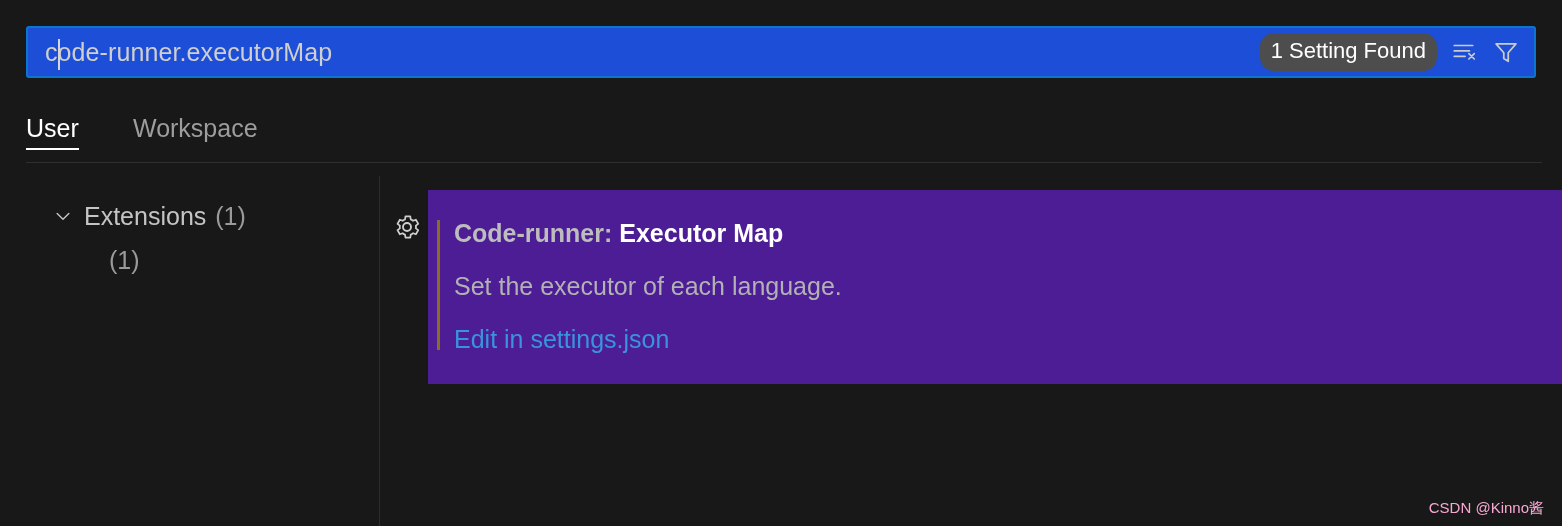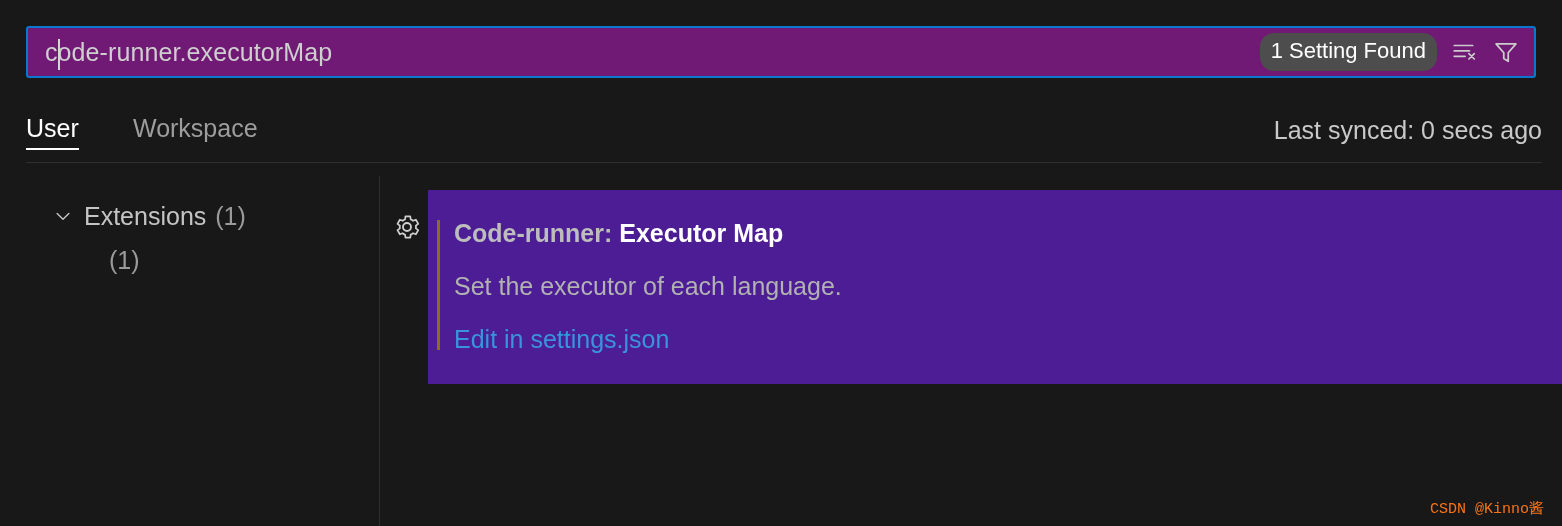--- a/index.html
+++ b/index.html
@@ -20,21 +20,21 @@
   
   .search-row {
     position: absolute;
     left: 26px;
     top: 26px;
     width: 1510px;
     height: 52px;
     box-sizing: border-box;
     border: 2px solid #0b76d0;
     border-radius: 3px;
-    background: #701a75;
+    background: #1d4ed8;
     display: flex;
     align-items: center;
   }
   .search-input-wrap {
     flex: 1 1 auto;
     position: relative;
     height: 100%;
     display: flex;
     align-items: center;
     overflow: hidden;
@@ -219,23 +219,22 @@
     white-space: nowrap;
     cursor: pointer;
   }
 
   
   .watermark {
     position: absolute;
     right: 18px;
     bottom: 8px;
     font-size: 15px;
-    color: #f97316;
-    white-space: nowrap;
-    font-family: Liberation Mono, monospace;
+    color: #f9a8d4;
+    white-space: nowrap;
   }
 </style>
 </head>
 <body>
 
 <div class="search-row">
   <div class="search-input-wrap">
     <div class="search-value" placeholder="Search settings">code-runner.executorMap</div>
     <div class="text-caret"></div>
   </div>
@@ -258,21 +257,20 @@
   </div>
 </div>
 
 <div class="tabs-row">
   <div class="tabs-underline-full"></div>
 
   <div class="tab user active-underline">User</div>
 
   <div class="tab workspace">Workspace</div>
 
-  <div class="last-synced">Last synced: 0 secs ago</div>
 </div>
 
 <div class="body-split">
 
   <div class="toc-pane">
 
     <div class="toc-row level0">
       <span class="toc-chevron">
         <svg width="20" height="20" viewBox="0 0 24 24" fill="none" aria-hidden="true">
           <path d="M5 9l7 7 7-7" stroke="#c4c4c4" stroke-width="1.7" stroke-linecap="round" stroke-linejoin="round"></path>

